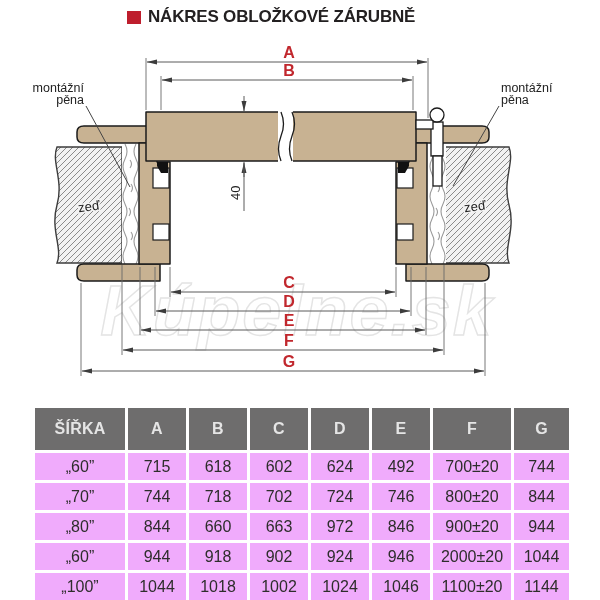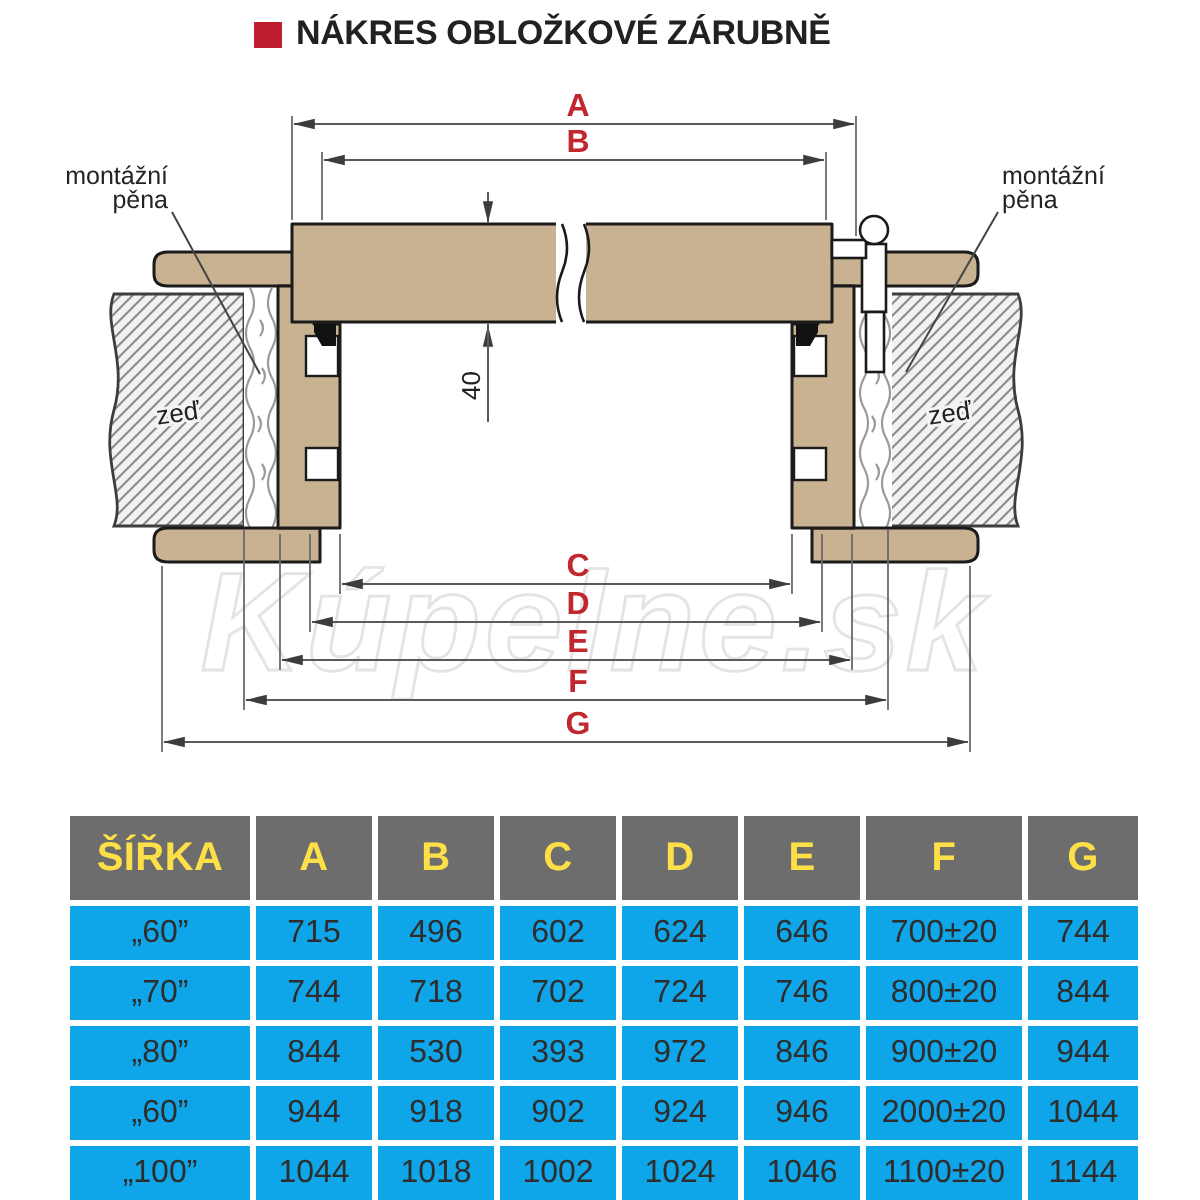--- a/index.html
+++ b/index.html
@@ -27,23 +27,23 @@
   .foamline{stroke:#9a9a9a;stroke-width:1.1;fill:none;}
 
   
   .tbl{
     position:absolute;top:408px;left:35px;
     display:grid;
     grid-template-columns:90px 58px 58px 58px 58px 58px 78px 55px;
     gap:3px;background:#ffffff;
   }
   .tr{display:contents;}
-  .th{background:#6E6D6D;color:#fde047;font-weight:bold;font-size:20px;
+  .th{background:#6E6D6D;color:#e5e5e5;font-weight:bold;font-size:16px;
       height:42px;display:flex;align-items:center;justify-content:center;letter-spacing:0.2px;}
-  .td{background:#0ea5e9;color:#2e2d2c;font-size:16px;
+  .td{background:#f0abfc;color:#2e2d2c;font-size:16px;
       height:27px;display:flex;align-items:center;justify-content:center;}
 </style>
 </head>
 <body>
 
 <div class="page-title">
   <div class="bullet"></div>
   <div class="title-text">NÁKRES OBLOŽKOVÉ ZÁRUBNĚ</div>
 </div>
 
@@ -196,44 +196,44 @@
     <div class="th">C</div>
     <div class="th">D</div>
     <div class="th">E</div>
     <div class="th">F</div>
     <div class="th">G</div>
   </div>
 
   <div class="tr">
     <div class="td">„60”</div>
     <div class="td">715</div>
-    <div class="td">496</div>
+    <div class="td">618</div>
     <div class="td">602</div>
     <div class="td">624</div>
-    <div class="td">646</div>
+    <div class="td">492</div>
     <div class="td">700±20</div>
     <div class="td">744</div>
   </div>
 
   <div class="tr">
     <div class="td">„70”</div>
     <div class="td">744</div>
     <div class="td">718</div>
     <div class="td">702</div>
     <div class="td">724</div>
     <div class="td">746</div>
     <div class="td">800±20</div>
     <div class="td">844</div>
   </div>
 
   <div class="tr">
     <div class="td">„80”</div>
     <div class="td">844</div>
-    <div class="td">530</div>
-    <div class="td">393</div>
+    <div class="td">660</div>
+    <div class="td">663</div>
     <div class="td">972</div>
     <div class="td">846</div>
     <div class="td">900±20</div>
     <div class="td">944</div>
   </div>
 
   <div class="tr">
     <div class="td">„60”</div>
     <div class="td">944</div>
     <div class="td">918</div>

